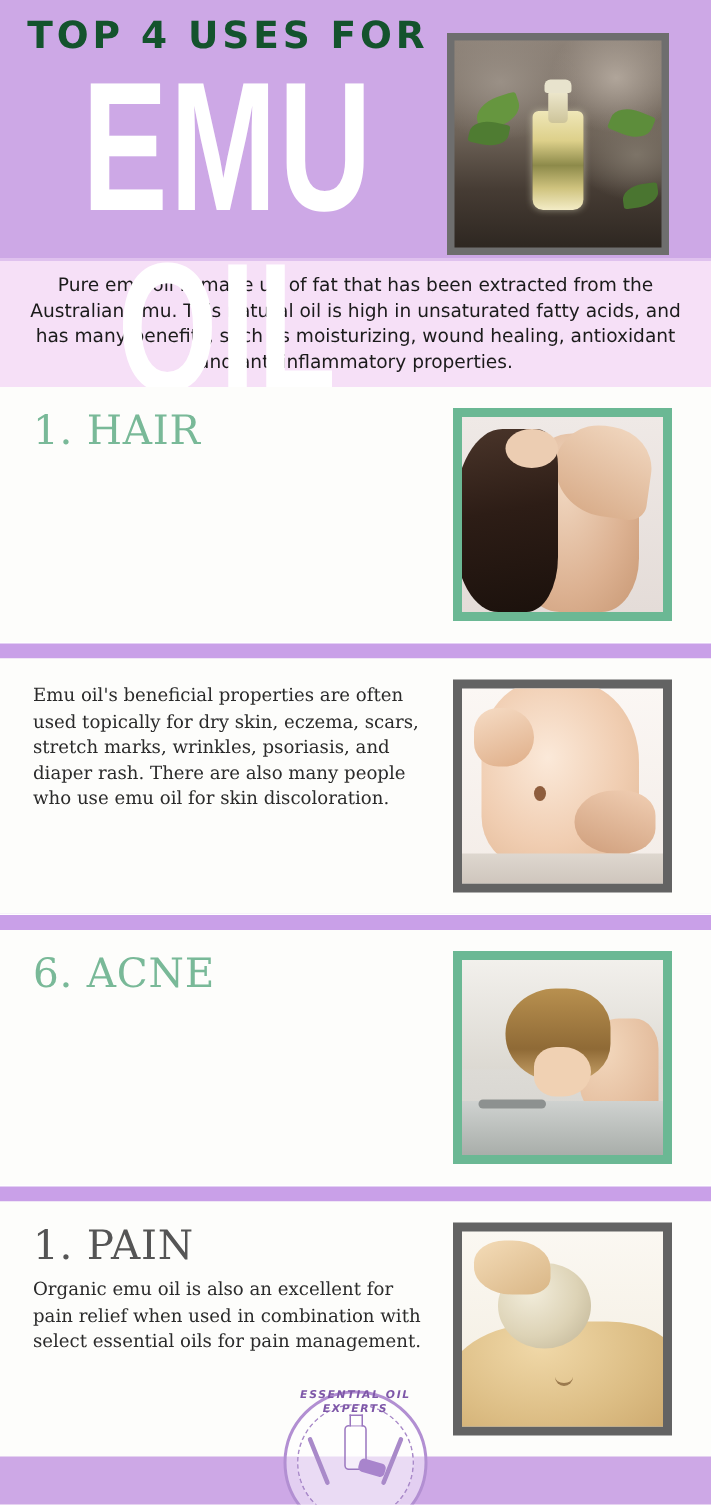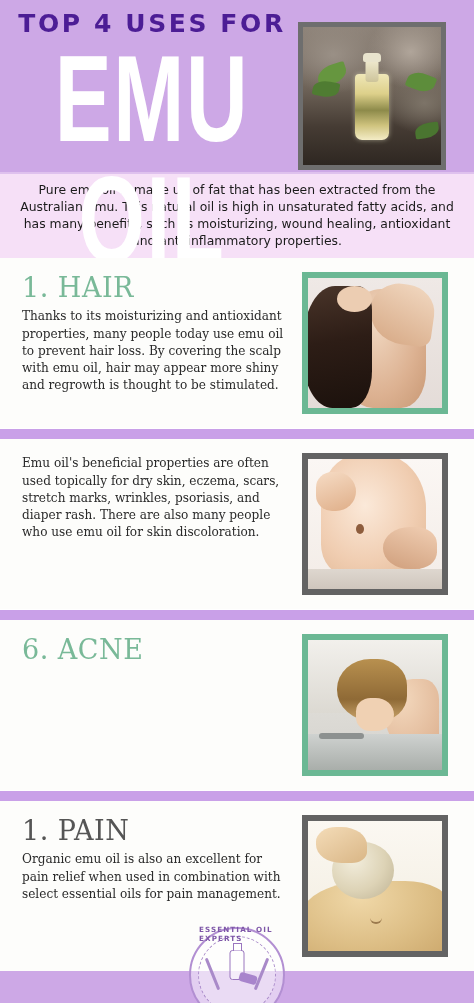--- a/index.html
+++ b/index.html
@@ -28,21 +28,21 @@
   .header-text {
     width: 290px;
     padding-left: 14px;
     padding-top: 10px;
   }
   .kicker {
     font-family: "DejaVu Sans", sans-serif;
     font-weight: bold;
     font-size: 25px;
     letter-spacing: 2.6px;
-    color: #4c1d95;
+    color: #14532d;
     text-align: center;
     line-height: 1.1;
     white-space: nowrap;
   }
   .bigtitle {
     font-family: "Liberation Sans Narrow", "Liberation Sans", sans-serif;
     font-weight: bold;
     font-size: 104px;
     line-height: 0.98;
     letter-spacing: 2px;
@@ -320,25 +320,27 @@
   .logo-inner {
     position: relative;
     width: 78px; height: 78px;
     border-radius: 50%;
     background: rgba(255,255,255,0.25);
     border: 1px dashed #a98ac9;
   }
   .logo-text-top, .logo-text-bottom {
     position: absolute;
     left: 0; width: 100%;
+    text-align: center;
     font-family: "DejaVu Sans", sans-serif;
     font-weight: bold;
     font-size: 7.2px;
     letter-spacing: 1.1px;
     color: #7e57a8;
+    font-style: italic;
   }
   .logo-text-top { top: -12px; }
   .logo-bottle {
     position: absolute;
     left: 50%; top: 16%;
     transform: translateX(-50%);
     width: 15px; height: 30px;
     border: 1.6px solid #9a76bf;
     border-radius: 3px;
     background: rgba(255,255,255,0.5);
@@ -392,21 +394,20 @@
     </div>
   </div>
 
   <div class="intro">
     <p>Pure emu oil is made up of fat that has been extracted from the Australian emu. This natural oil is high in unsaturated fatty acids, and has many benefits, such as moisturizing, wound healing, antioxidant and anti-inflammatory properties.</p>
   </div>
 
   <div class="section">
     <div class="sec-body">
       <div class="sec-title green">1. HAIR</div>
-      <div class="sec-desc">Thanks to its moisturizing and antioxidant properties, many people today use emu oil  to prevent hair loss. By covering the scalp with emu oil, hair may appear more shiny and regrowth is thought to be stimulated.</div>
     </div>
     <div class="sec-photo green-frame">
       <div class="sp-inner ph-hair">
         <div class="skin"></div>
         <div class="arm"></div>
         <div class="hair"></div>
         <div class="hand"></div>
       </div>
     </div>
   </div>

